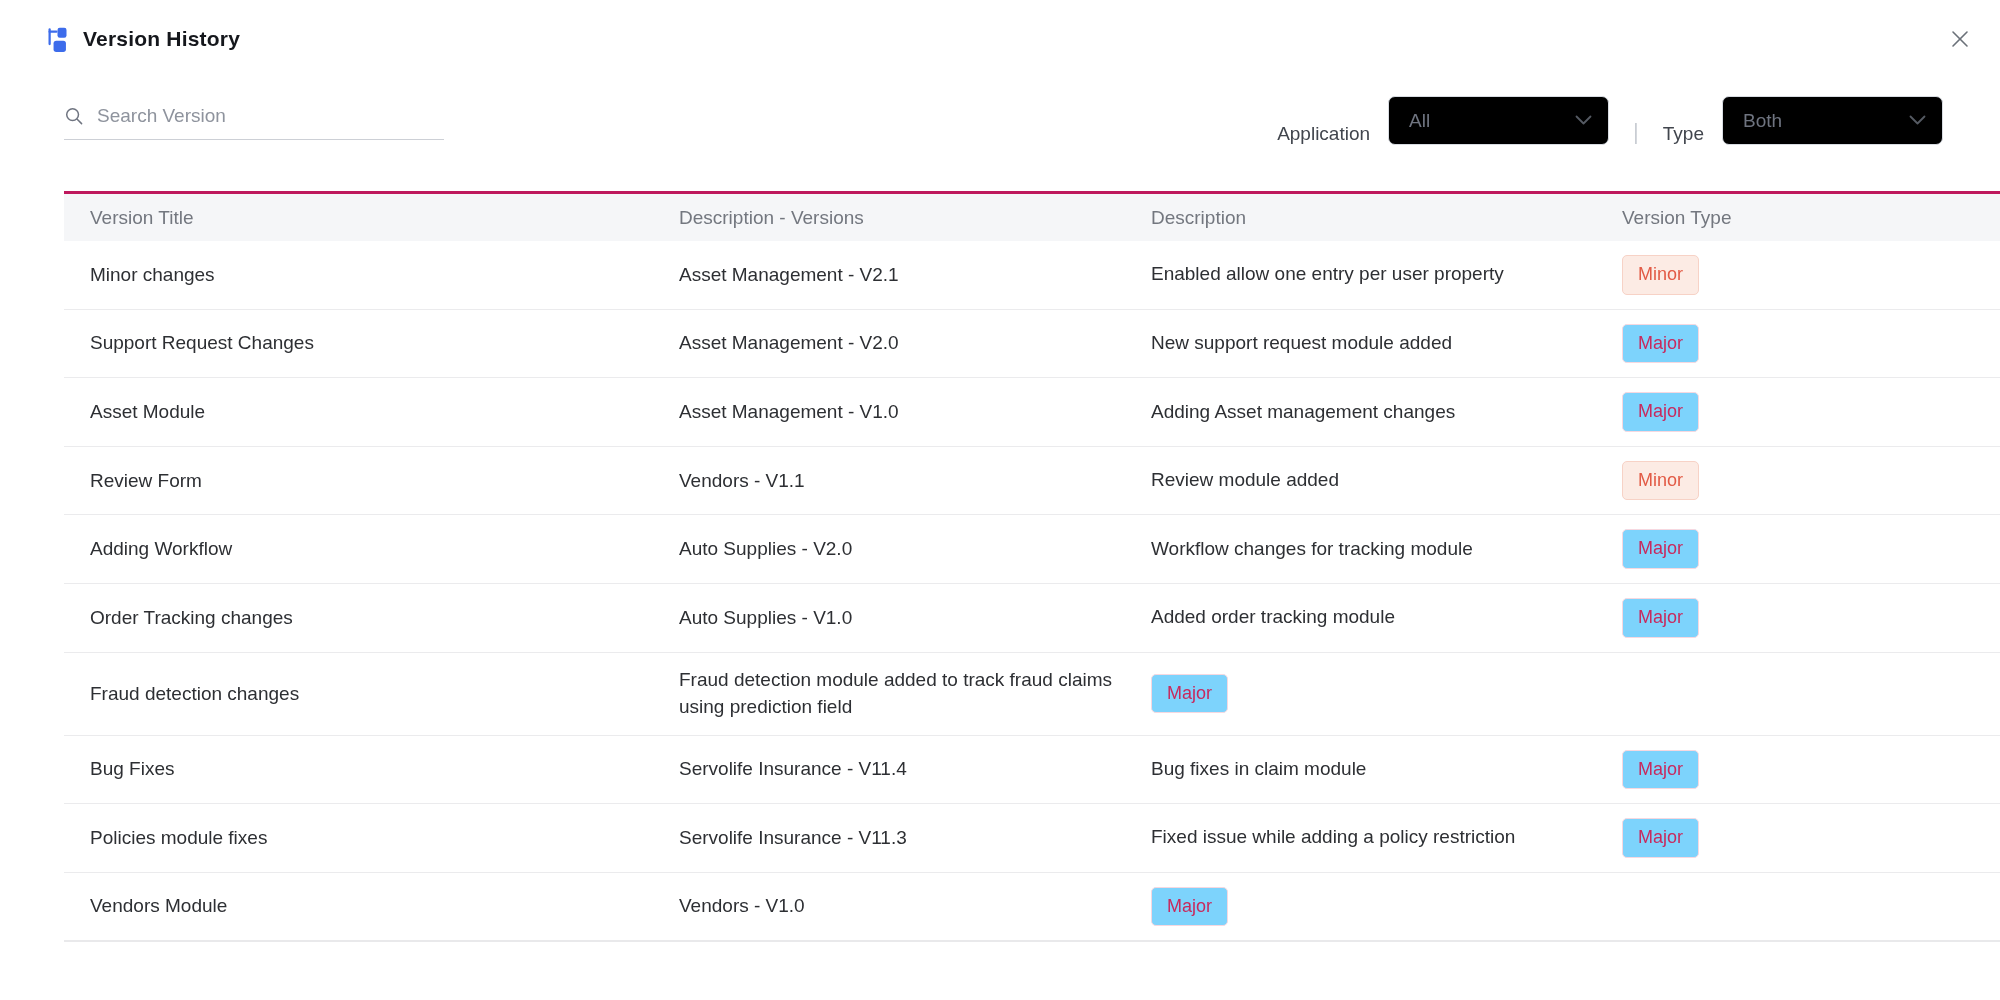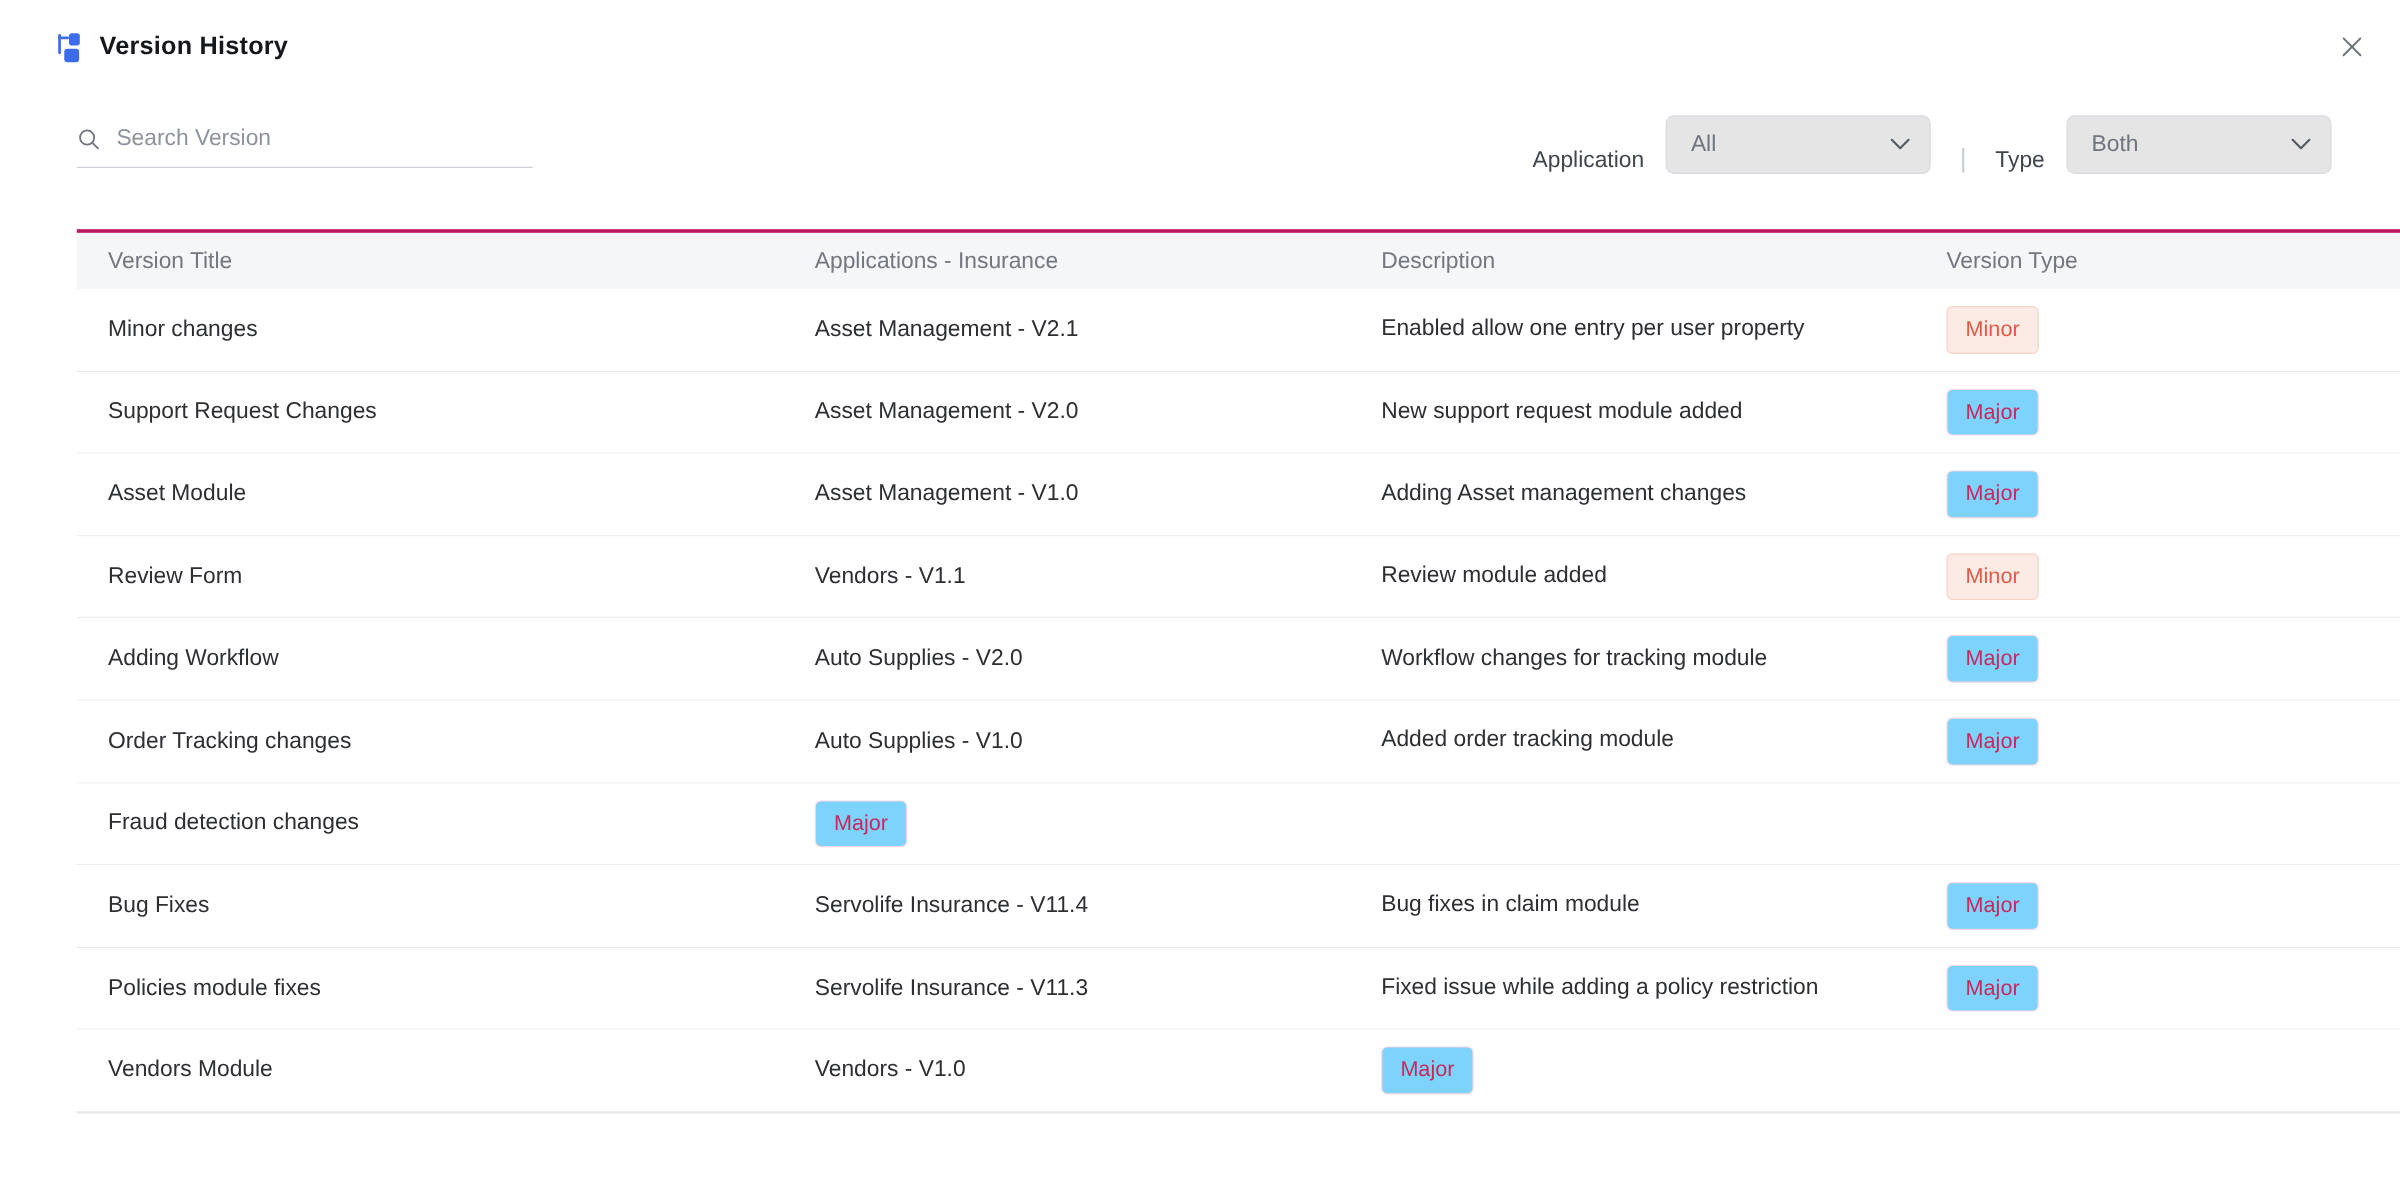--- a/index.html
+++ b/index.html
@@ -18,21 +18,21 @@
   
   .toolbar { display:flex; align-items:flex-start; justify-content:space-between; margin:42px 57px 0 64px; }
   .search-box { display:flex; align-items:center; gap:11px; width:380px; border-bottom:1px solid #cdd0d6; padding-bottom:11px; margin-top:8px; }
   .search-box input { border:none; outline:none; font-size:19px; color:#3c4049; width:100%; background:transparent; font-family:inherit; }
   .search-box input::placeholder { color:#8e939d; }
 
   .filters { display:flex; align-items:flex-end; }
   .filter-label { font-size:19px; color:#41454d; margin-right:18px; white-space:nowrap; }
   .select {
     width:221px; height:49px; box-sizing:border-box;
-    border:1px solid #d8dce2; border-radius:7px; background:#e5e5e5;
+    border:1px solid #d8dce2; border-radius:7px; background:#000000;
     display:flex; align-items:center; justify-content:space-between;
     padding:0 16px 0 20px; font-size:19px; color:#6f7480; cursor:pointer;
   }
   .pipe { color:#c9cdd3; font-size:22px; margin:0 24px; user-select:none; }
 
   
   .table { margin:46px 0 0 64px; }
   .thead {
     display:grid; grid-template-columns:589px 472px 471px 1fr;
     background:#f5f6f8; border-top:3px solid #be185d;
@@ -106,21 +106,21 @@
           <polyline points="1.5,1.5 8.5,8.5 15.5,1.5" stroke="#555a63" stroke-width="1.8" stroke-linecap="round" stroke-linejoin="round"></polyline>
         </svg>
       </span>
     </div>
   </div>
 </div>
 
 <div class="table">
   <div class="thead">
     <div>Version Title</div>
-    <div>Applications - Insurance</div>
+    <div>Description - Versions</div>
     <div>Description</div>
     <div>Version Type</div>
   </div>
   <div>
   <div class="row">
     <div>Minor changes</div>
     <div>Asset Management - V2.1</div>
     <div class="cell-desc">Enabled allow one entry per user property</div>
     <div>
       <span class="badge minor">Minor</span>
@@ -167,20 +167,21 @@
     <div>Order Tracking changes</div>
     <div>Auto Supplies - V1.0</div>
     <div class="cell-desc">Added order tracking module</div>
     <div>
       <span class="badge major">Major</span>
     </div>
   </div>
 
   <div class="row">
     <div>Fraud detection changes</div>
+    <div class="cell-desc">Fraud detection module added to track fraud claims using prediction field</div>
     <div>
       <span class="badge major">Major</span>
     </div>
   </div>
 
   <div class="row">
     <div>Bug Fixes</div>
     <div>Servolife Insurance - V11.4</div>
     <div class="cell-desc">Bug fixes in claim module</div>
     <div>

